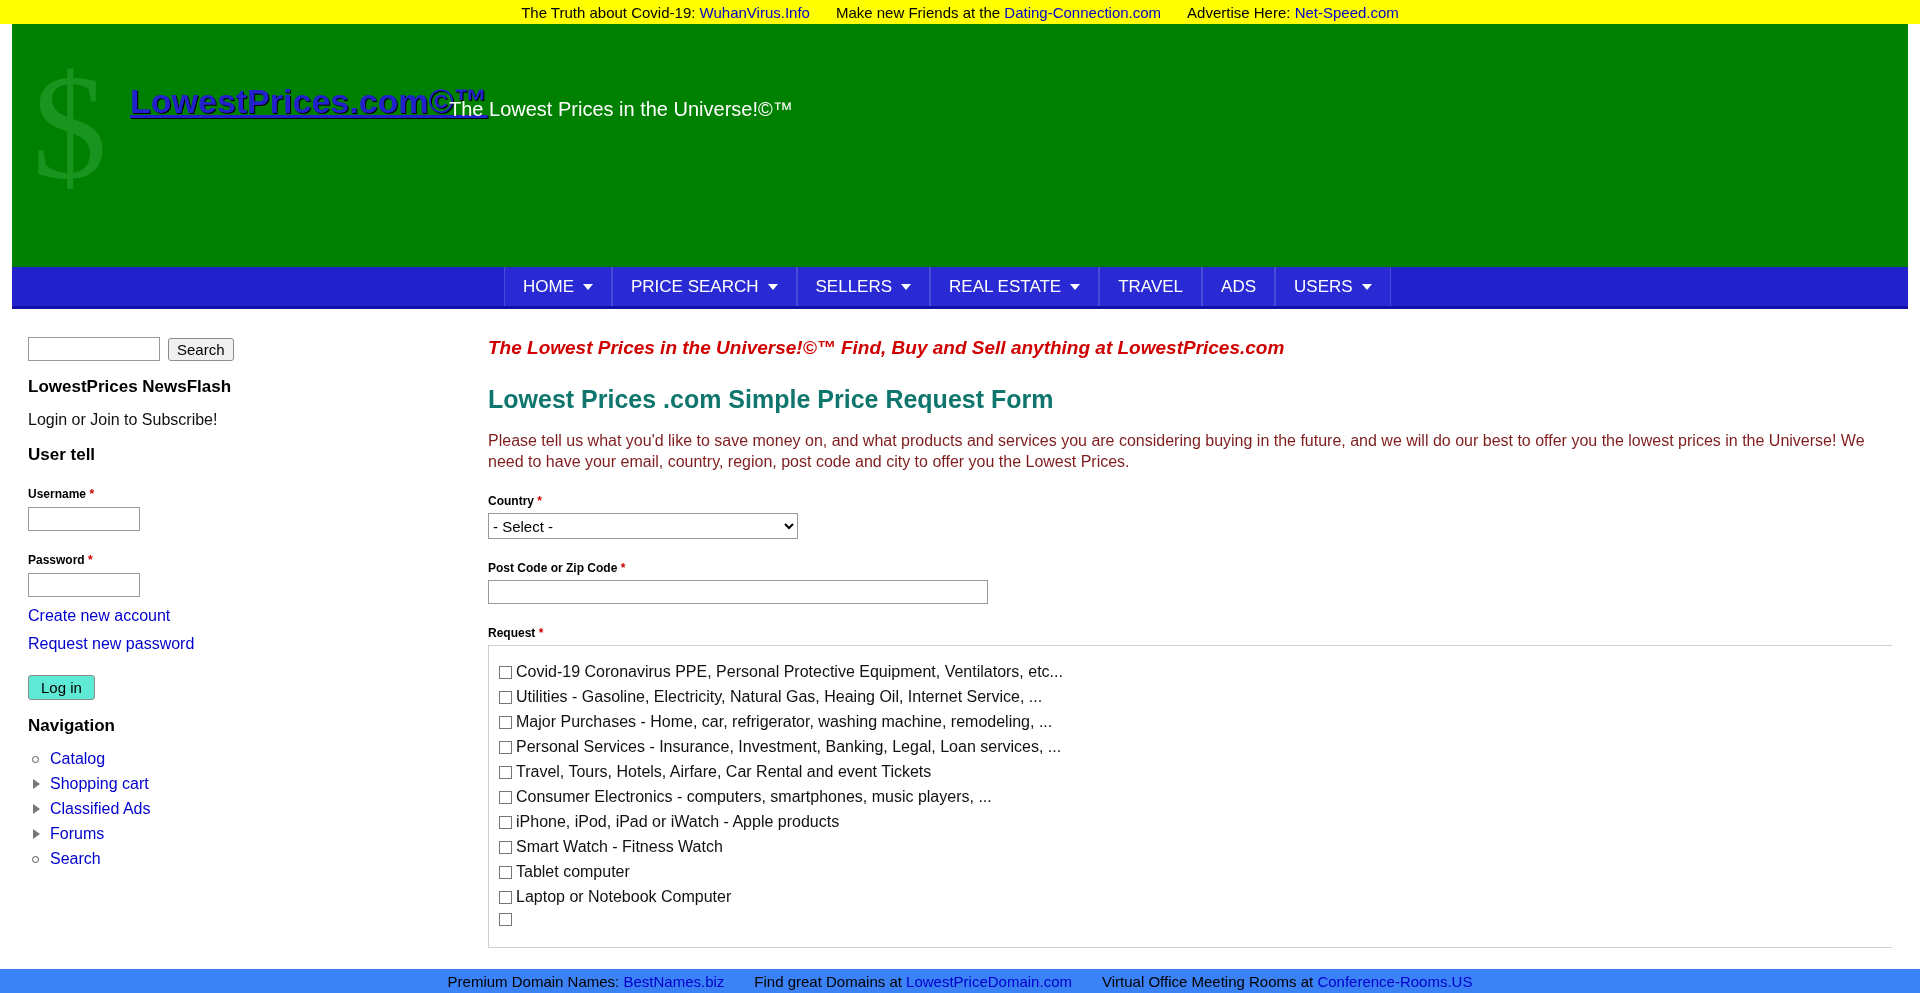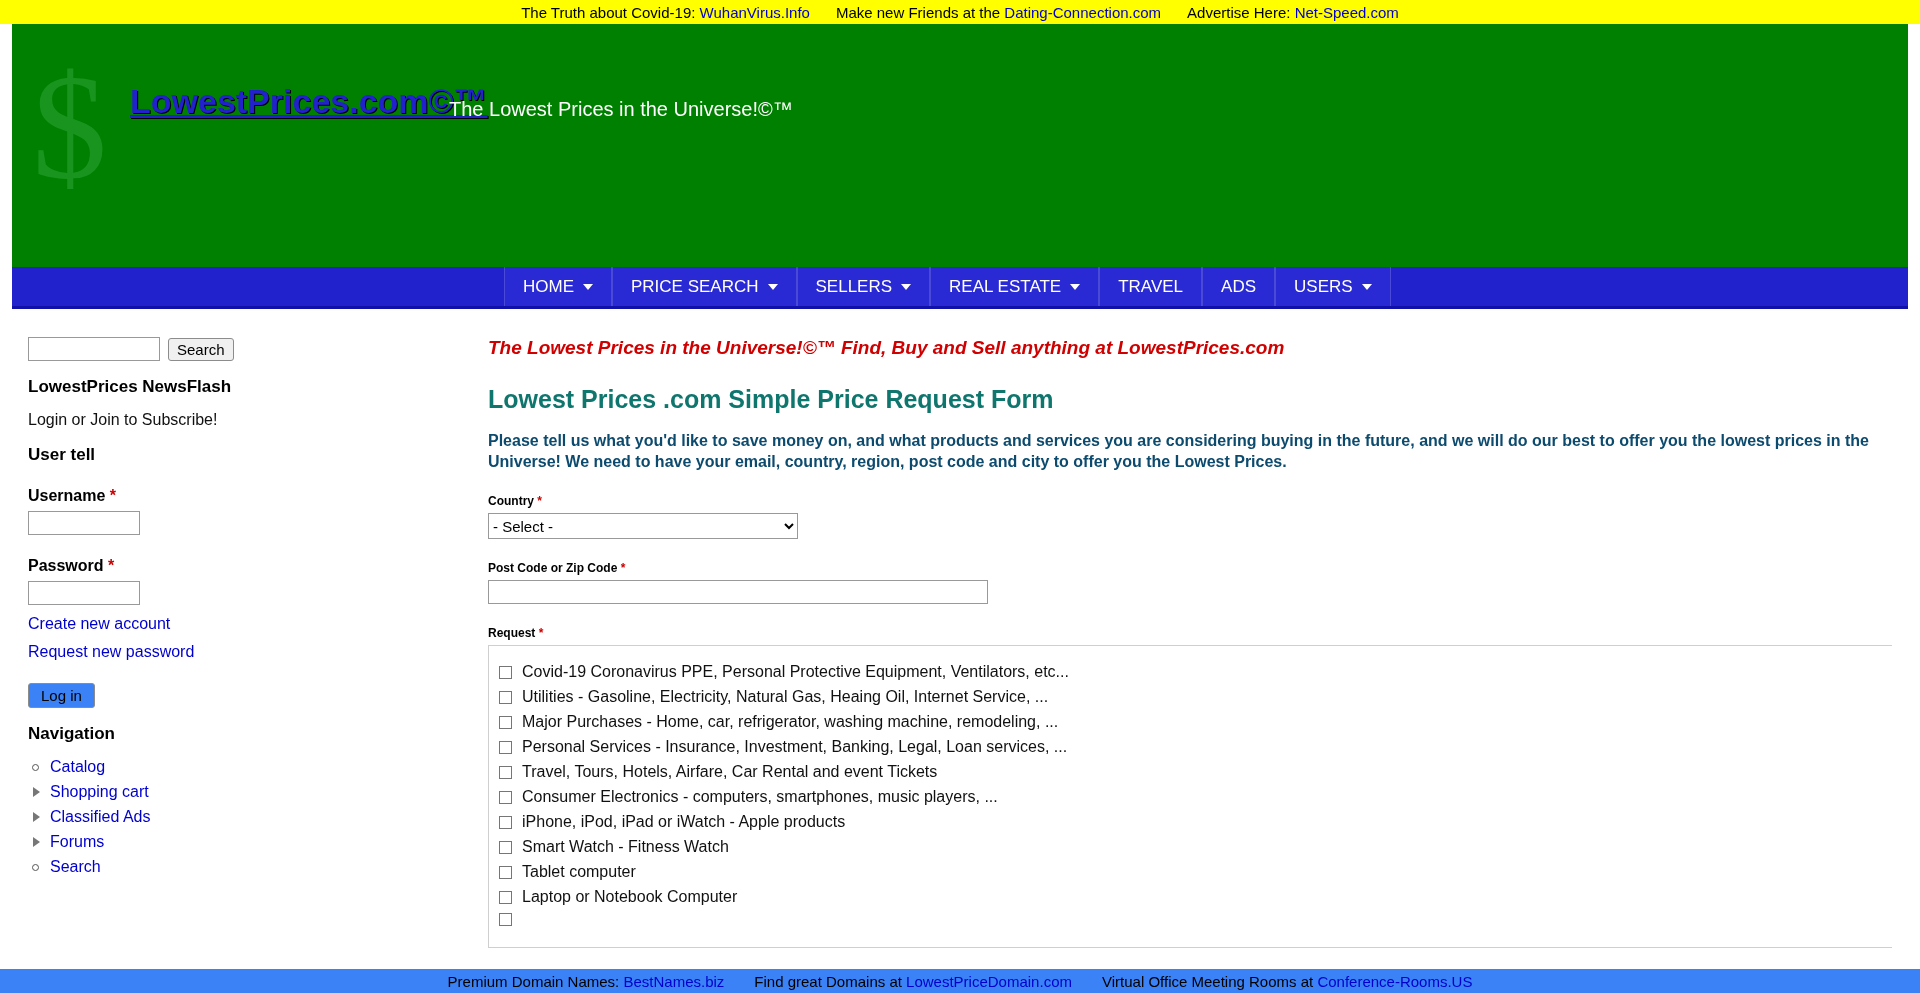--- a/index.html
+++ b/index.html
@@ -126,38 +126,38 @@
 
   .block-title {
     font-size: 17px;
     font-weight: bold;
     color: #000;
     margin: 16px 0 14px 0;
   }
   .block-text { font-size: 16px; color: #111; }
 
   .field-label {
-    font-size: 16px;
+    font-size: 12px;
     font-weight: bold;
     margin: 22px 0 6px 0;
   }
   .req { color: #c00; font-weight: bold; }
   .text-input {
     width: 112px; height: 24px;
     border: 1px solid #999;
     background: #fff;
     display: block;
   }
   .link { color: #0000cc; text-decoration: none; font-size: 16px; display: block; margin-top: 10px; }
   .login-btn {
     margin-top: 22px;
     font-size: 15px;
     padding: 3px 12px;
     border: 1px solid #8c8c8c;
-    background: #3b82f6;
+    background: #5eead4;
     border-radius: 3px;
     cursor: pointer;
   }
   .nav-list { list-style: none; margin: 10px 0 0 0; padding-left: 22px; }
   .nav-list li {
     margin: 7px 0;
     font-size: 16px;
     position: relative;
   }
   .nav-list li .bullet-circle {
@@ -184,25 +184,24 @@
     margin-bottom: 26px;
   }
   .main-title {
     font-size: 25px;
     font-weight: bold;
     margin: 0 0 14px 0;
     color: #0f766e;
   }
   .intro {
     font-size: 16px;
-    color: #0c4a6e;
+    color: #7f1d1d;
     line-height: 1.32;
     margin-bottom: 6px;
     max-width: 1450px;
-    font-weight: bold;
   }
   .form-label {
     font-size: 12px;
     font-weight: bold;
     margin: 22px 0 5px 0;
   }
   select.country {
     width: 310px;
     height: 26px;
     font-size: 15px;
@@ -217,21 +216,21 @@
   }
   .request-fieldset {
     border: 1px solid #cfcfcf;
     border-right: 0;
     padding: 10px 0 14px 10px;
     margin-top: 4px;
   }
   .cb-row {
     display: flex;
     align-items: center;
-    gap: 10px;
+    gap: 4px;
     margin: 7px 0;
     font-size: 16px;
     color: #111;
   }
   .cb {
     width: 13px; height: 13px;
     border: 1px solid #767676;
     background: #fff;
     flex: 0 0 13px;
     cursor: pointer;

